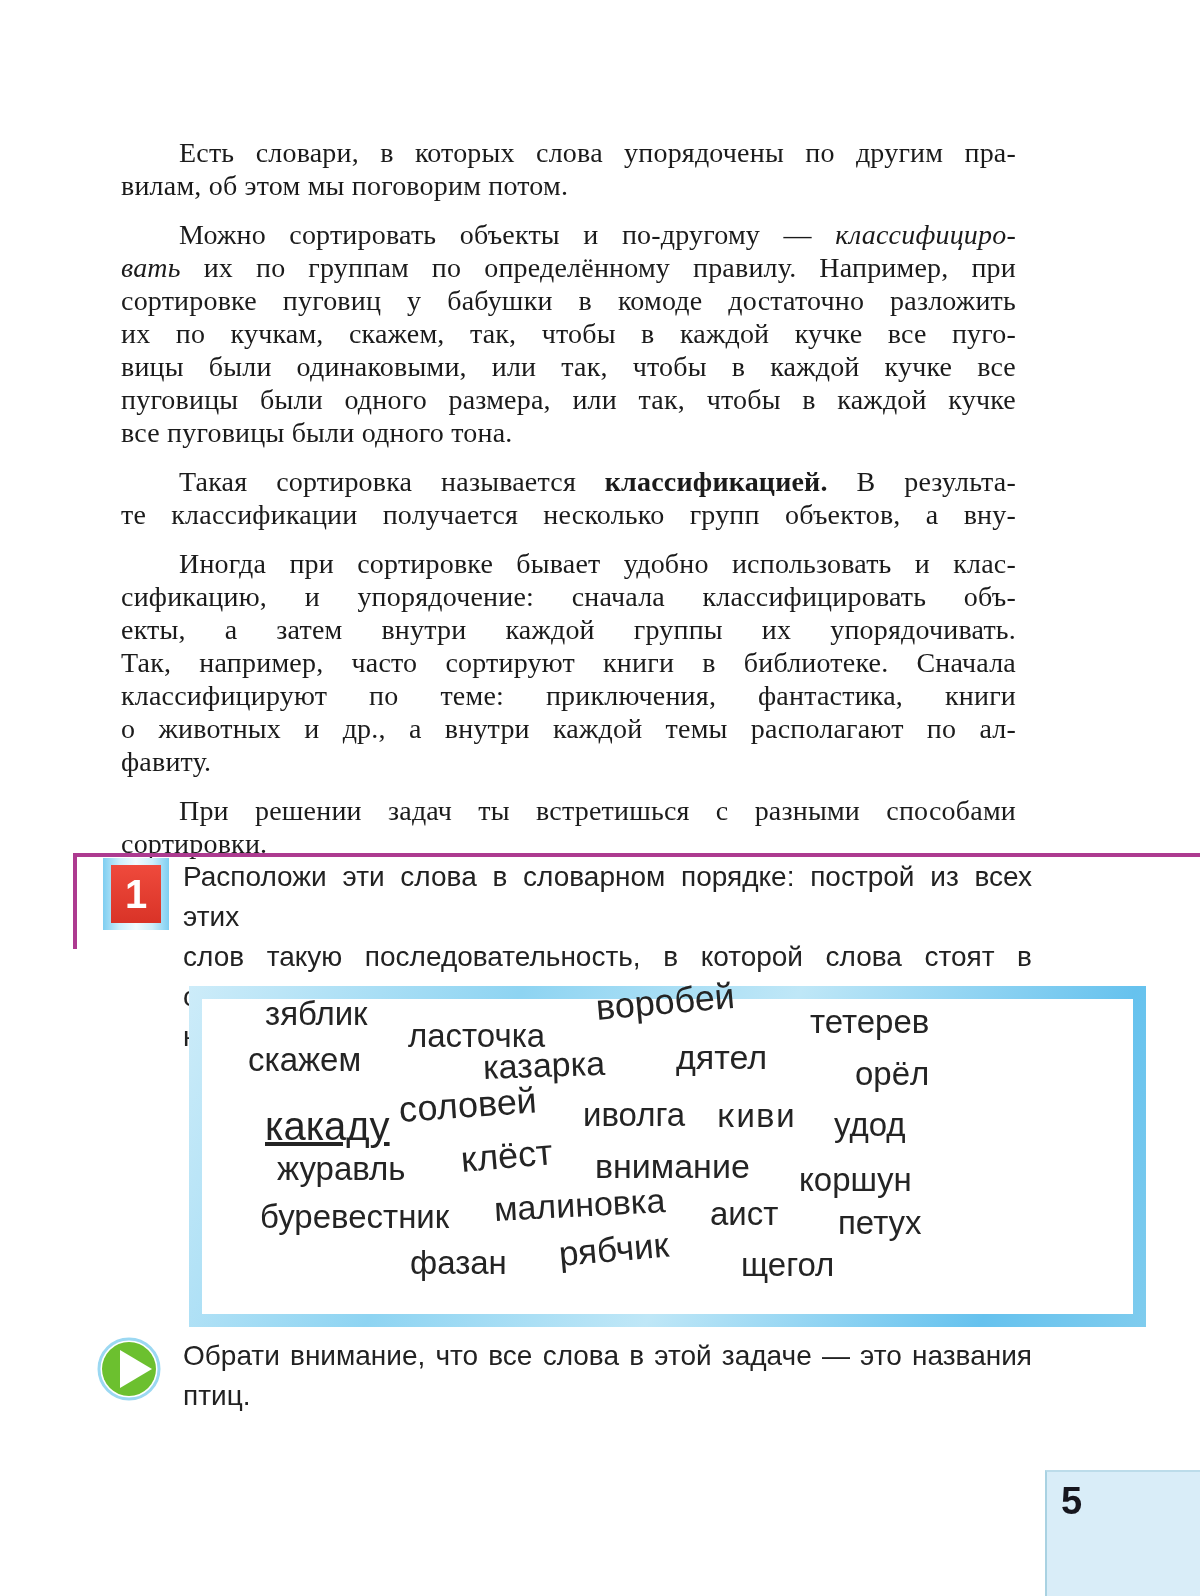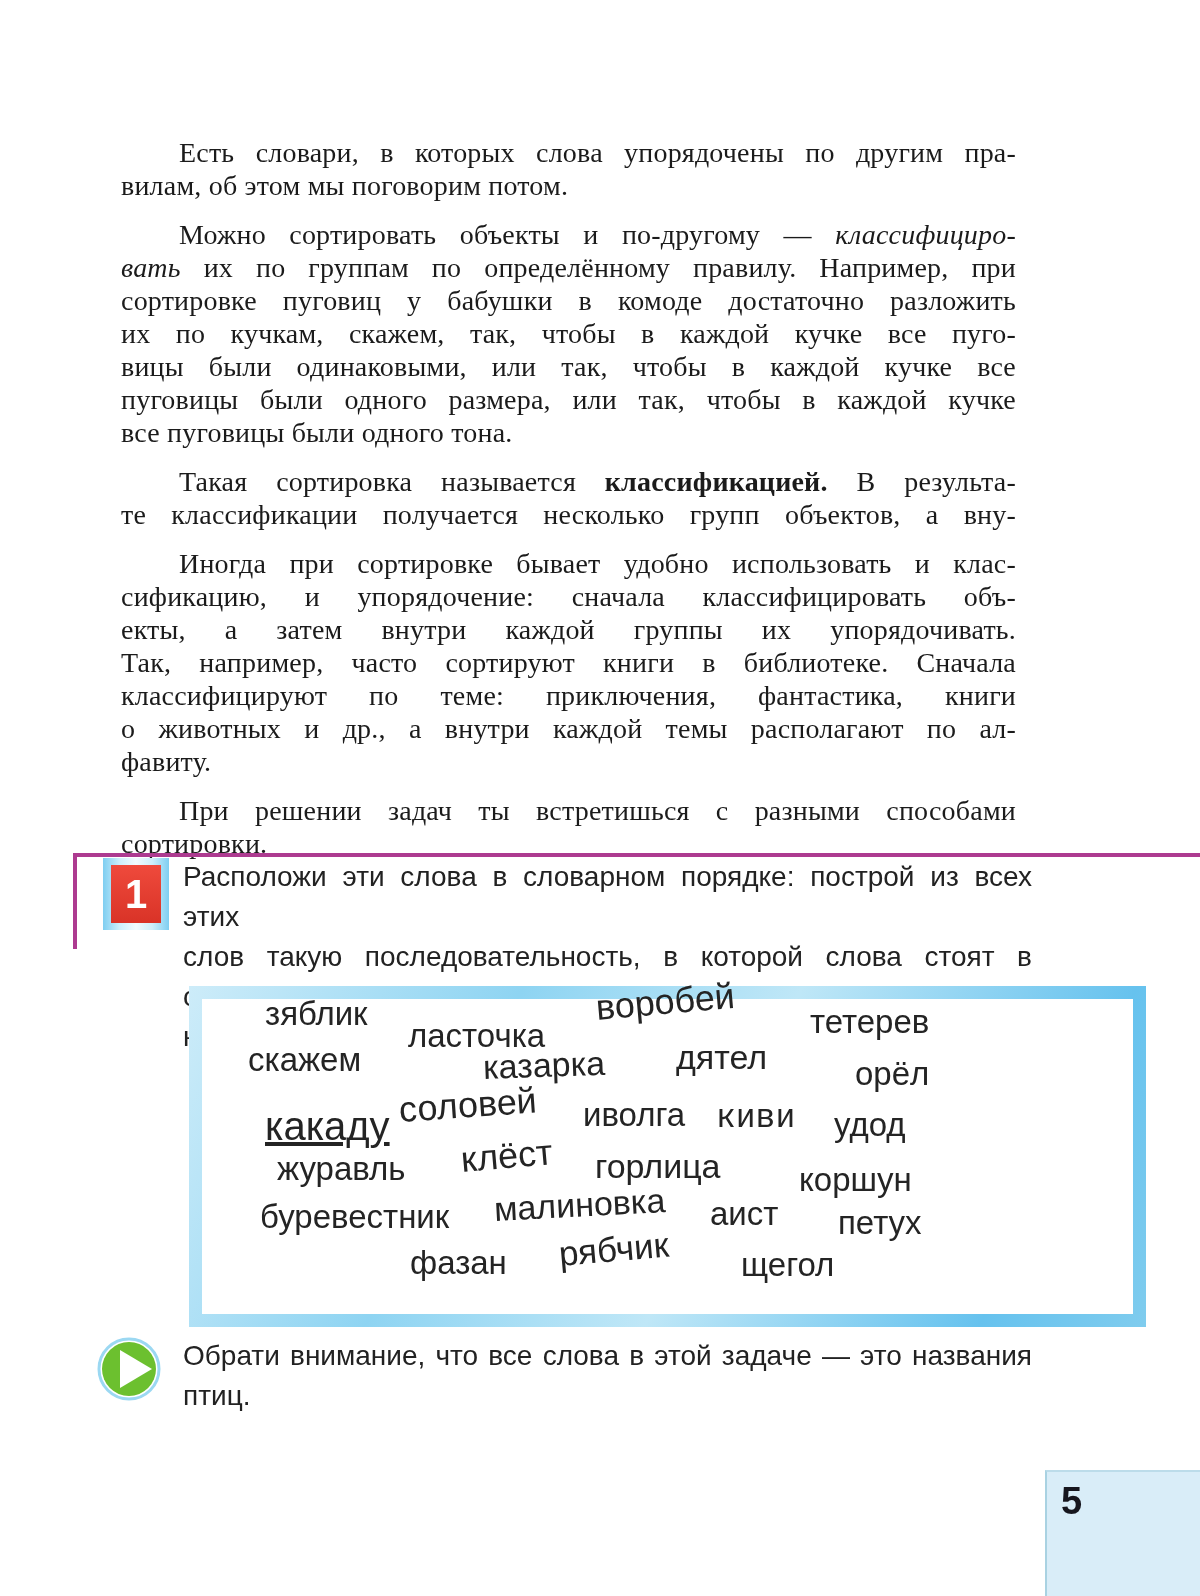--- a/index.html
+++ b/index.html
@@ -152,21 +152,21 @@
         <span class="bird-word" style="left: 281px; top: 51px; font-size: 34px; transform: rotate(-2deg);">казарка</span>
         <span class="bird-word" style="left: 474px; top: 41px; font-size: 34px;">дятел</span>
         <span class="bird-word" style="left: 653px; top: 58px; font-size: 33px;">орёл</span>
         <span class="bird-word" style="left: 63px; top: 107px; font-size: 40px; text-decoration: underline;">какаду</span>
         <span class="bird-word" style="left: 197px; top: 93px; font-size: 36px; transform: rotate(-4deg);">соловей</span>
         <span class="bird-word" style="left: 381px; top: 99px; font-size: 33px;">иволга</span>
         <span class="bird-word" style="left: 514px; top: 103px; font-size: 33px; font-family: Liberation Mono, monospace;">киви</span>
         <span class="bird-word" style="left: 632px; top: 109px; font-size: 33px;">удод</span>
         <span class="bird-word" style="left: 75px; top: 153px; font-size: 33px;">журавль</span>
         <span class="bird-word" style="left: 259px; top: 143px; font-size: 36px; transform: rotate(-5deg);">клёст</span>
-        <span class="bird-word" style="left: 393px; top: 150px; font-size: 34px;">горлица</span>
+        <span class="bird-word" style="left: 393px; top: 150px; font-size: 34px;">внимание</span>
         <span class="bird-word" style="left: 597px; top: 164px; font-size: 33px;">коршун</span>
         <span class="bird-word" style="left: 52px; top: 201px; font-size: 33px; margin-left: 6px;">буревестник</span>
         <span class="bird-word" style="left: 292px; top: 193px; font-size: 34px; transform: rotate(-3deg);">малиновка</span>
         <span class="bird-word" style="left: 508px; top: 198px; font-size: 33px;">аист</span>
         <span class="bird-word" style="left: 636px; top: 207px; font-size: 33px;">петух</span>
         <span class="bird-word" style="left: 160px; top: 247px; font-size: 33px; margin-left: 48px;">фазан</span>
         <span class="bird-word" style="left: 357px; top: 237px; font-size: 35px; transform: rotate(-5deg);">рябчик</span>
         <span class="bird-word" style="left: 539px; top: 249px; font-size: 33px;">щегол</span>
       </div>
   </div>

